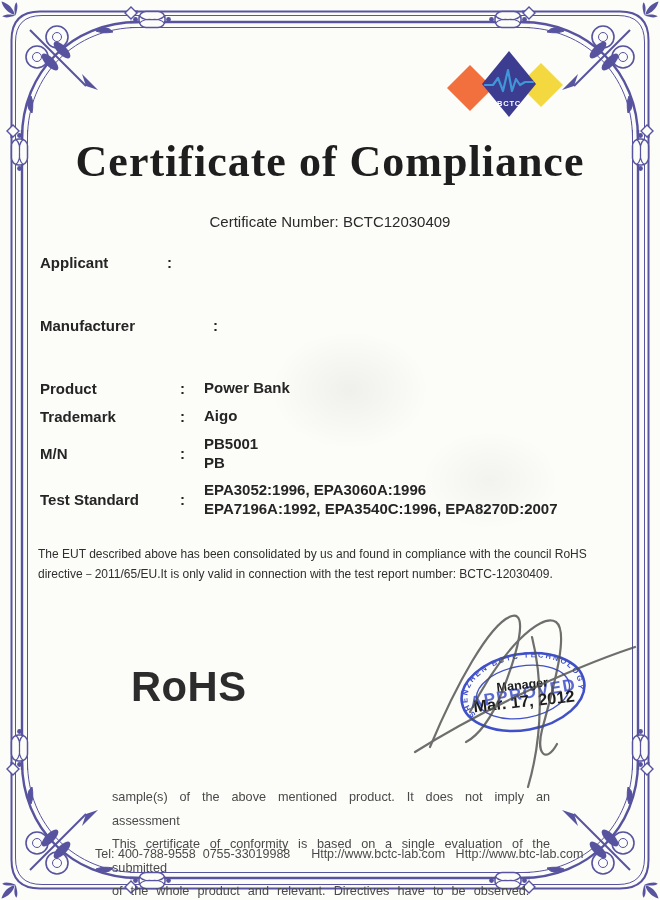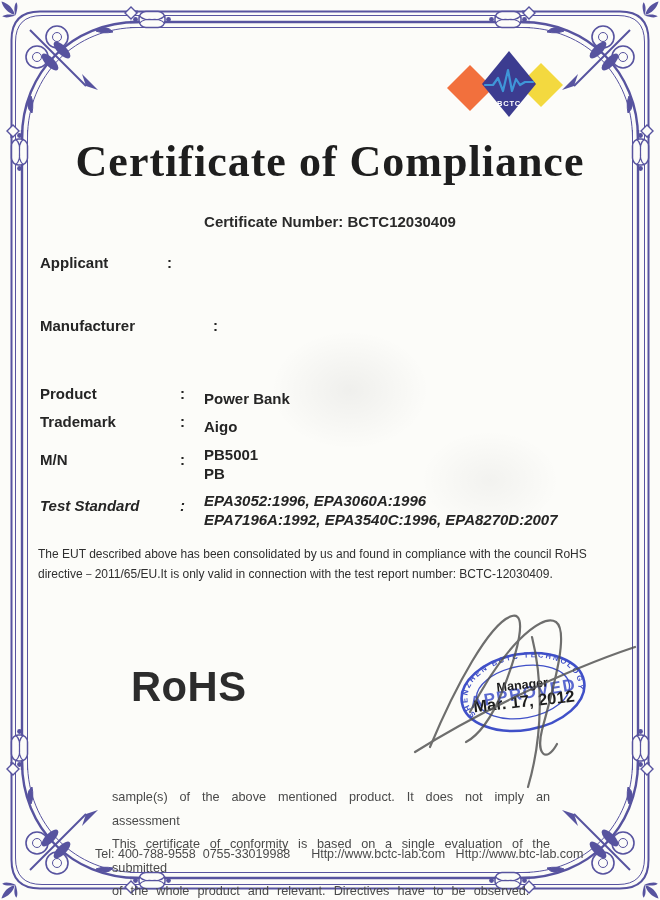--- a/index.html
+++ b/index.html
@@ -18,34 +18,34 @@
 
   .title{
     position:absolute;left:0;right:0;top:136px;
     text-align:center;
     font-family:"Liberation Serif", serif;
     font-weight:bold;font-size:44px;color:#1e1e1e;
     letter-spacing:1px;
   }
   .cert-number{
     position:absolute;left:0;right:0;top:213px;
-    text-align:center;font-weight:bold;font-size:15px;color:#2a2a2a;
+    text-align:center;font-weight:normal;font-size:15px;color:#2a2a2a;
   }
   .field{position:absolute;left:40px;display:flex;align-items:center;}
   .field .lbl{font-weight:bold;font-size:15px;color:#252525;flex:0 0 auto;}
   .field .sep{font-weight:bold;font-size:15px;color:#252525;flex:0 0 14px;}
-  .field .val{font-weight:bold;font-size:15px;color:#252525;margin-left:10px;line-height:18.5px;margin-top:11px;}
+  .field .val{font-weight:bold;font-size:15px;color:#252525;margin-left:10px;line-height:18.5px;}
   .w-narrow{width:127px;}
   .w-wide{width:140px;}
   .f-applicant{top:254px;}
   .f-manufacturer{top:317px;gap:46px;}
   .f-product{top:379px;}
   .f-trademark{top:407px;}
   .f-model{top:435px;}
-  .f-test{top:481px;font-style:italic;}
+  .f-test{top:481px;}
 
   .statement{
     position:absolute;left:38px;top:545px;width:592px;
     font-size:12px;line-height:19.5px;color:#2f2f2f;
   }
   .rohs{
     position:absolute;left:131px;top:662px;
     font-weight:bold;font-size:43px;color:#2c2c2c;letter-spacing:.5px;
     transform:scaleX(.97);transform-origin:left;
   }

